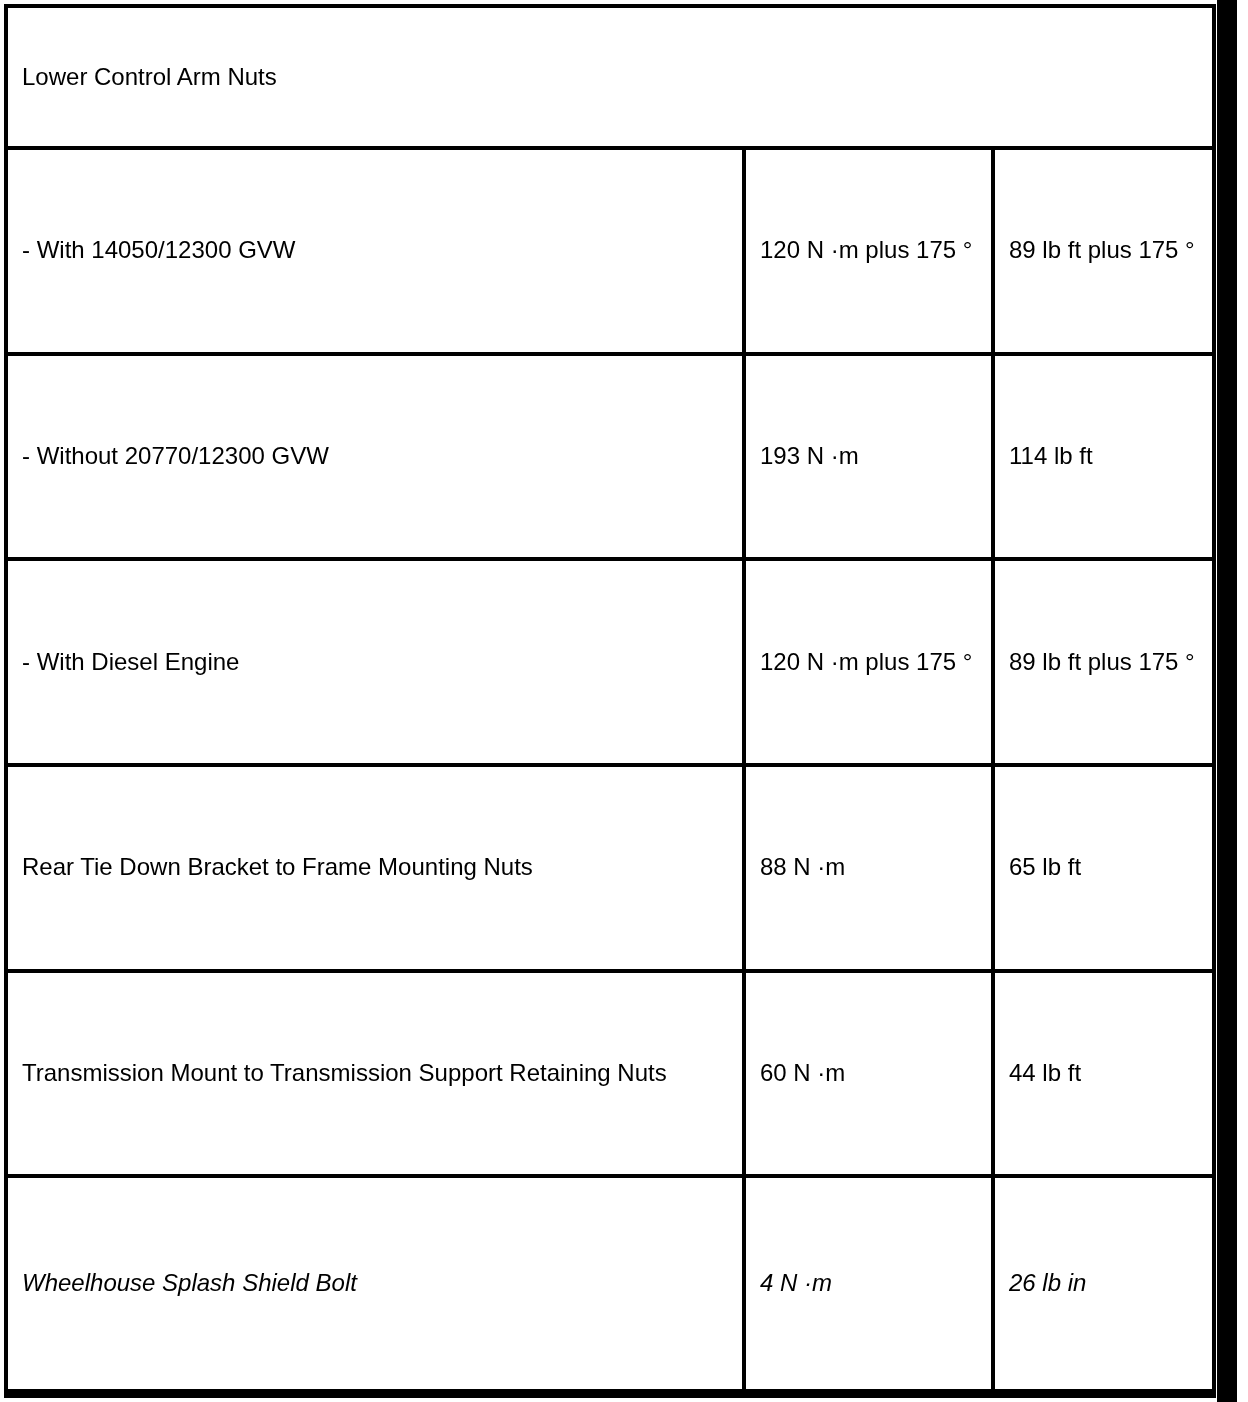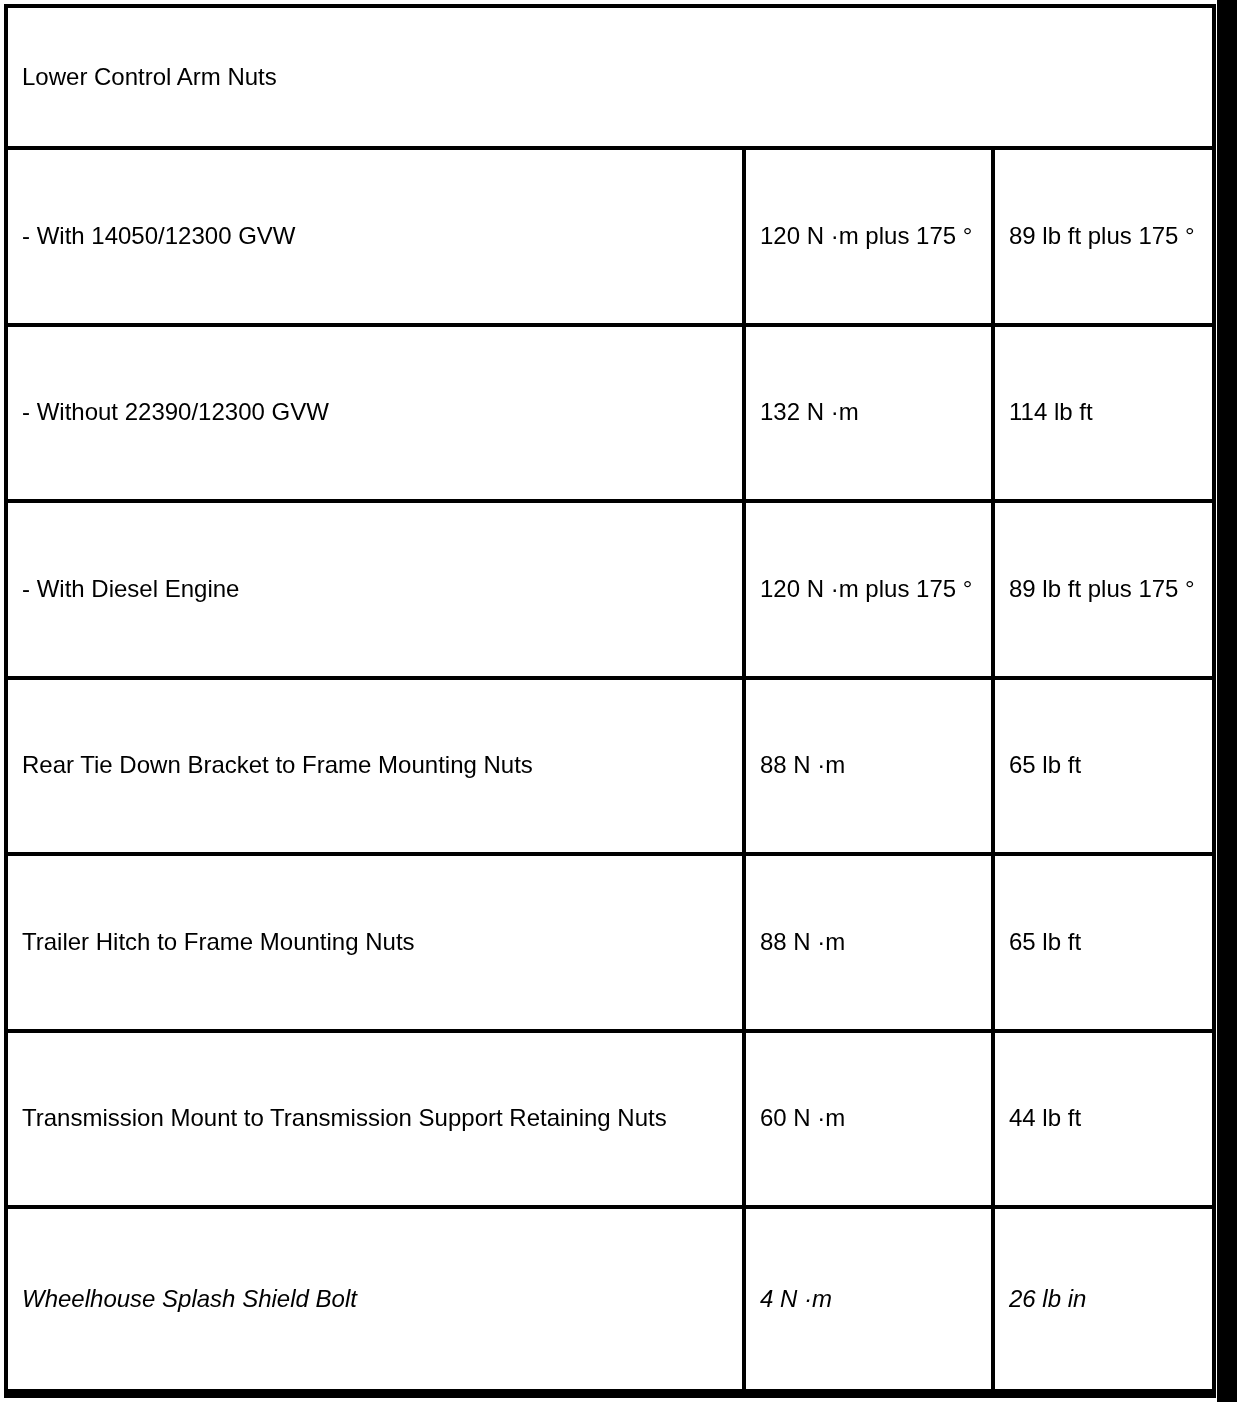--- a/index.html
+++ b/index.html
@@ -68,42 +68,37 @@
         <td colspan="3">Lower Control Arm Nuts</td>
       </tr>
 
       <tr>
         <td>- With 14050/12300 GVW</td>
         <td>120 N ·m plus 175 °</td>
         <td>89 lb ft plus 175 °</td>
       </tr>
 
       <tr>
-        <td>- Without 22390/12300 GVW</td>
-        <td>132 N ·m</td>
+        <td>- Without 20770/12300 GVW</td>
+        <td>193 N ·m</td>
         <td>114 lb ft</td>
       </tr>
 
       <tr>
         <td>- With Diesel Engine</td>
         <td>120 N ·m plus 175 °</td>
         <td>89 lb ft plus 175 °</td>
       </tr>
 
       <tr>
         <td>Rear Tie Down Bracket to Frame Mounting Nuts</td>
         <td>88 N ·m</td>
         <td>65 lb ft</td>
       </tr>
 
-      <tr>
-        <td>Trailer Hitch to Frame Mounting Nuts</td>
-        <td>88 N ·m</td>
-        <td>65 lb ft</td>
-      </tr>
 
       <tr>
         <td>Transmission Mount to Transmission Support Retaining Nuts</td>
         <td>60 N ·m</td>
         <td>44 lb ft</td>
       </tr>
 
 
 
       <tr class="last-row">

